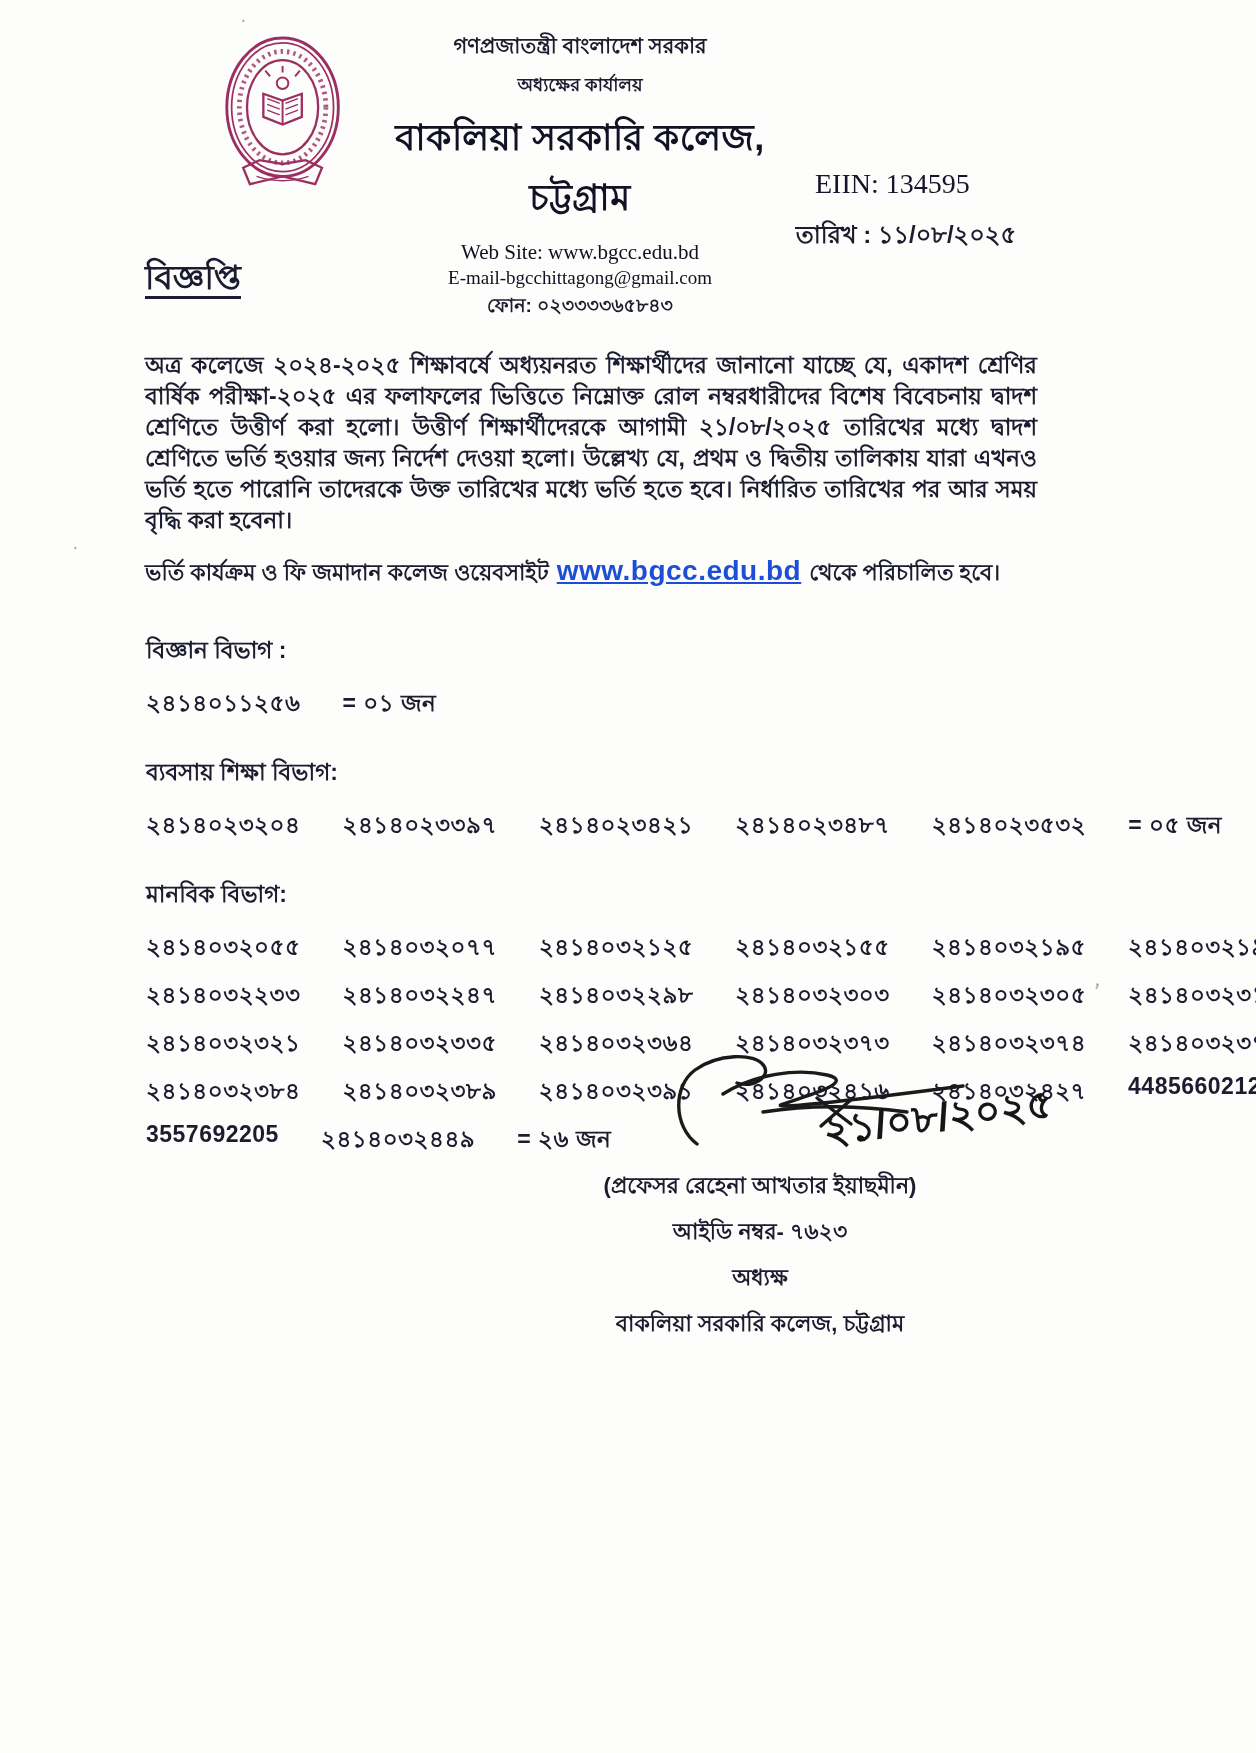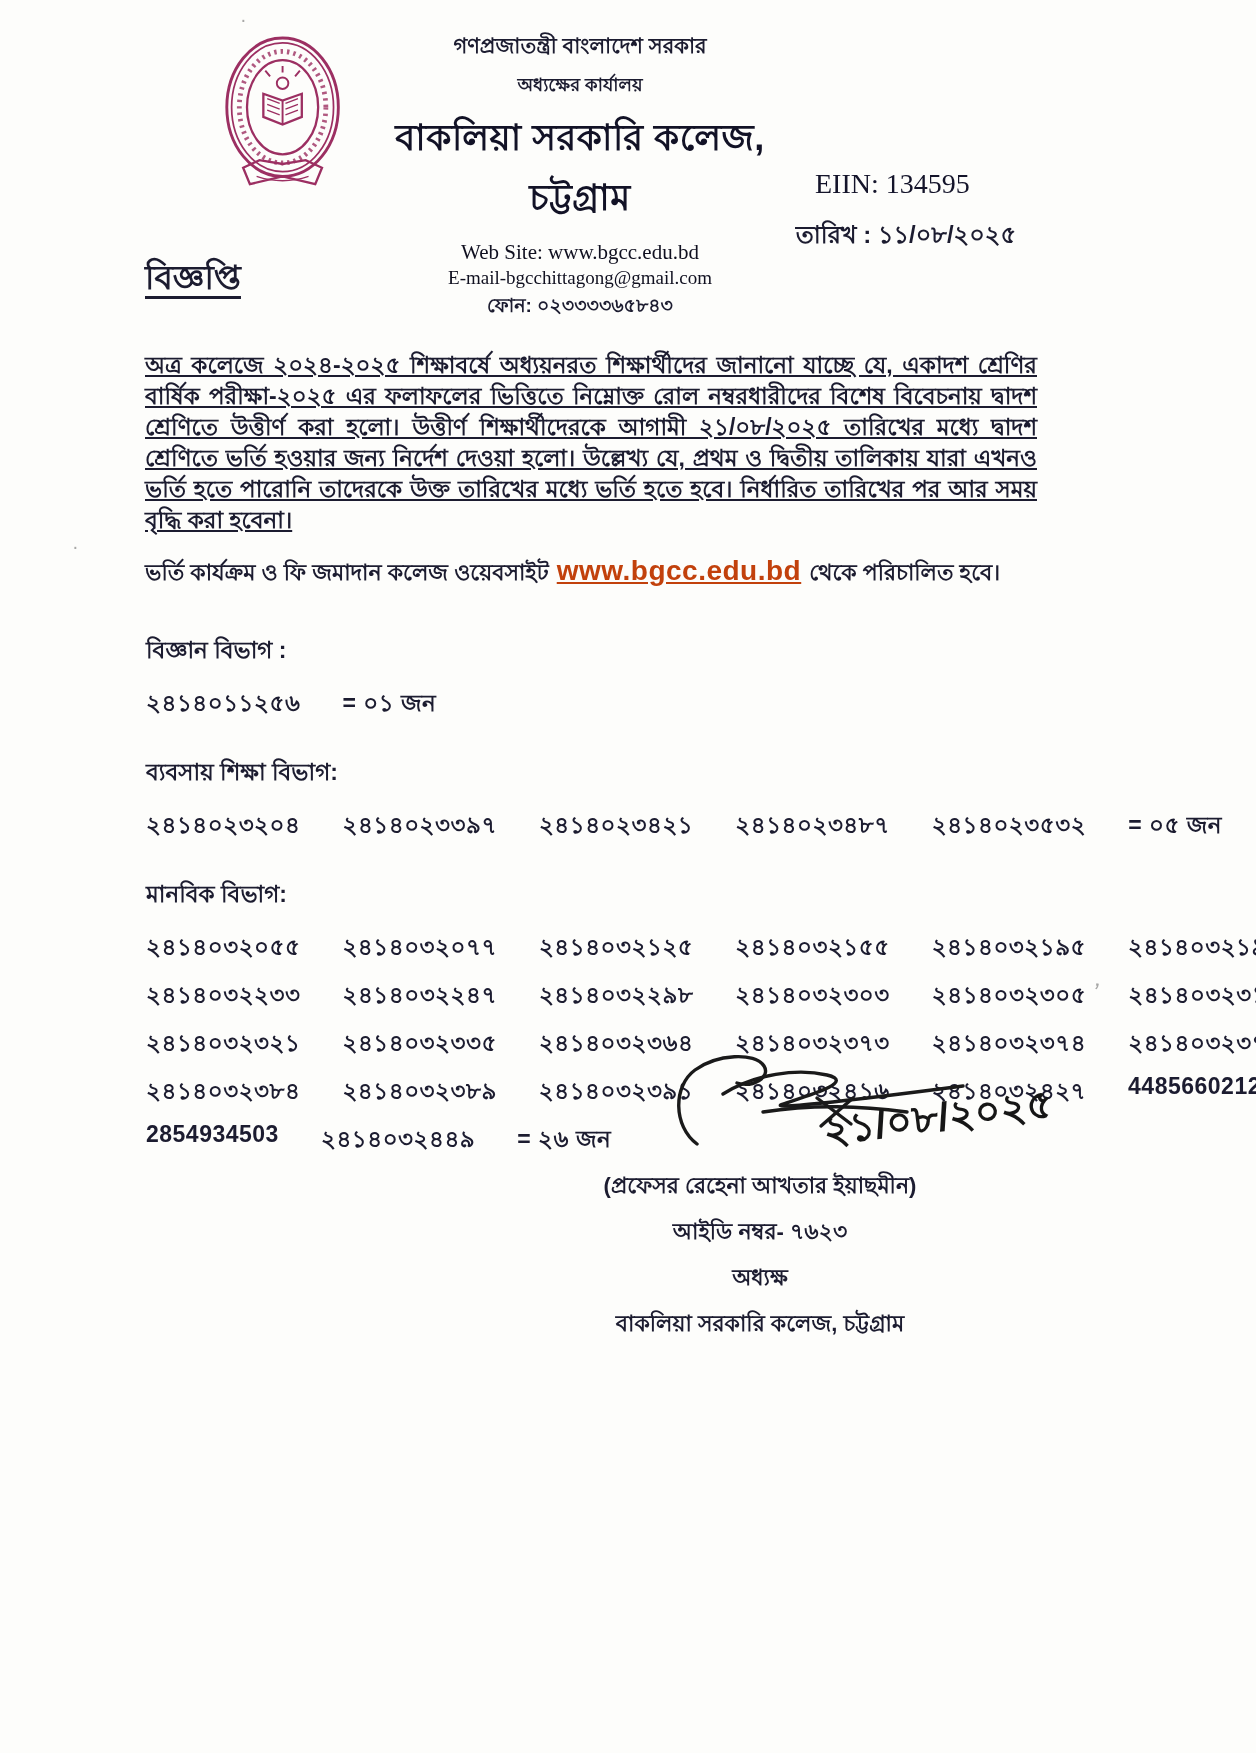--- a/index.html
+++ b/index.html
@@ -25,25 +25,25 @@
   .date-line{position:absolute;right:240px;top:216px;font-size:24px;font-weight:bold;}
   
   .notice-title{
     position:absolute;left:145px;top:252px;width:890px;text-align:left;
     font-size:33px;font-weight:bold;margin:0;
   }
   .notice-title span{text-decoration:underline;text-decoration-thickness:3px;text-underline-offset:7px;}
   .body-par{
     position:absolute;left:145px;top:350px;width:892px;
     font-size:23px;font-weight:bold;line-height:31px;
-    text-align:justify;margin:0;text-decoration:underline;
+    text-align:justify;margin:0;
   }
   .admission-line{position:absolute;left:145px;top:555px;font-size:22px;font-weight:bold;white-space:nowrap;}
   .admission-line .link{
-    font-size:28px;color:#c2410c;text-decoration:underline;
+    font-size:28px;color:#1d4ed8;text-decoration:underline;
     margin:0 8px;letter-spacing:.5px;
   }
   
   .sections{position:absolute;left:146px;top:632px;width:910px;}
   .section{margin-bottom:30px;}
   .section-heading{font-size:23px;font-weight:bold;margin-bottom:14px;}
   .roll-row{display:flex;gap:42px;font-size:23px;font-weight:bold;margin-bottom:9px;letter-spacing:.5px;flex-wrap:nowrap;}
   .roll{white-space:nowrap;}
   
   .signature-block{position:absolute;left:585px;top:1168px;width:350px;text-align:center;}
@@ -149,21 +149,21 @@
         </div>
         <div class="roll-row">
           <span class="roll">২৪১৪০৩২৩৮৪</span>
           <span class="roll">২৪১৪০৩২৩৮৯</span>
           <span class="roll">২৪১৪০৩২৩৯১</span>
           <span class="roll">২৪১৪০৩২৪১৬</span>
           <span class="roll">২৪১৪০৩২৪২৭</span>
           <span class="roll">4485660212</span>
         </div>
         <div class="roll-row">
-          <span class="roll">2854934503</span>
+          <span class="roll">3557692205</span>
           <span class="roll">২৪১৪০৩২৪৪৯</span>
           <span class="roll total">= ২৬ জন</span>
         </div>
       </div>
     </div>
 
   <div class="signature-block">
     <svg class="sig-svg" width="310" height="125" viewBox="0 0 310 125" aria-hidden="true">
       <g stroke="#1a1a1a" fill="none" stroke-width="3.4" stroke-linecap="round">
         <path d="M32,98 C8,80 8,40 30,24 C52,8 90,6 99,20 C106,31 88,42 72,37"></path>

